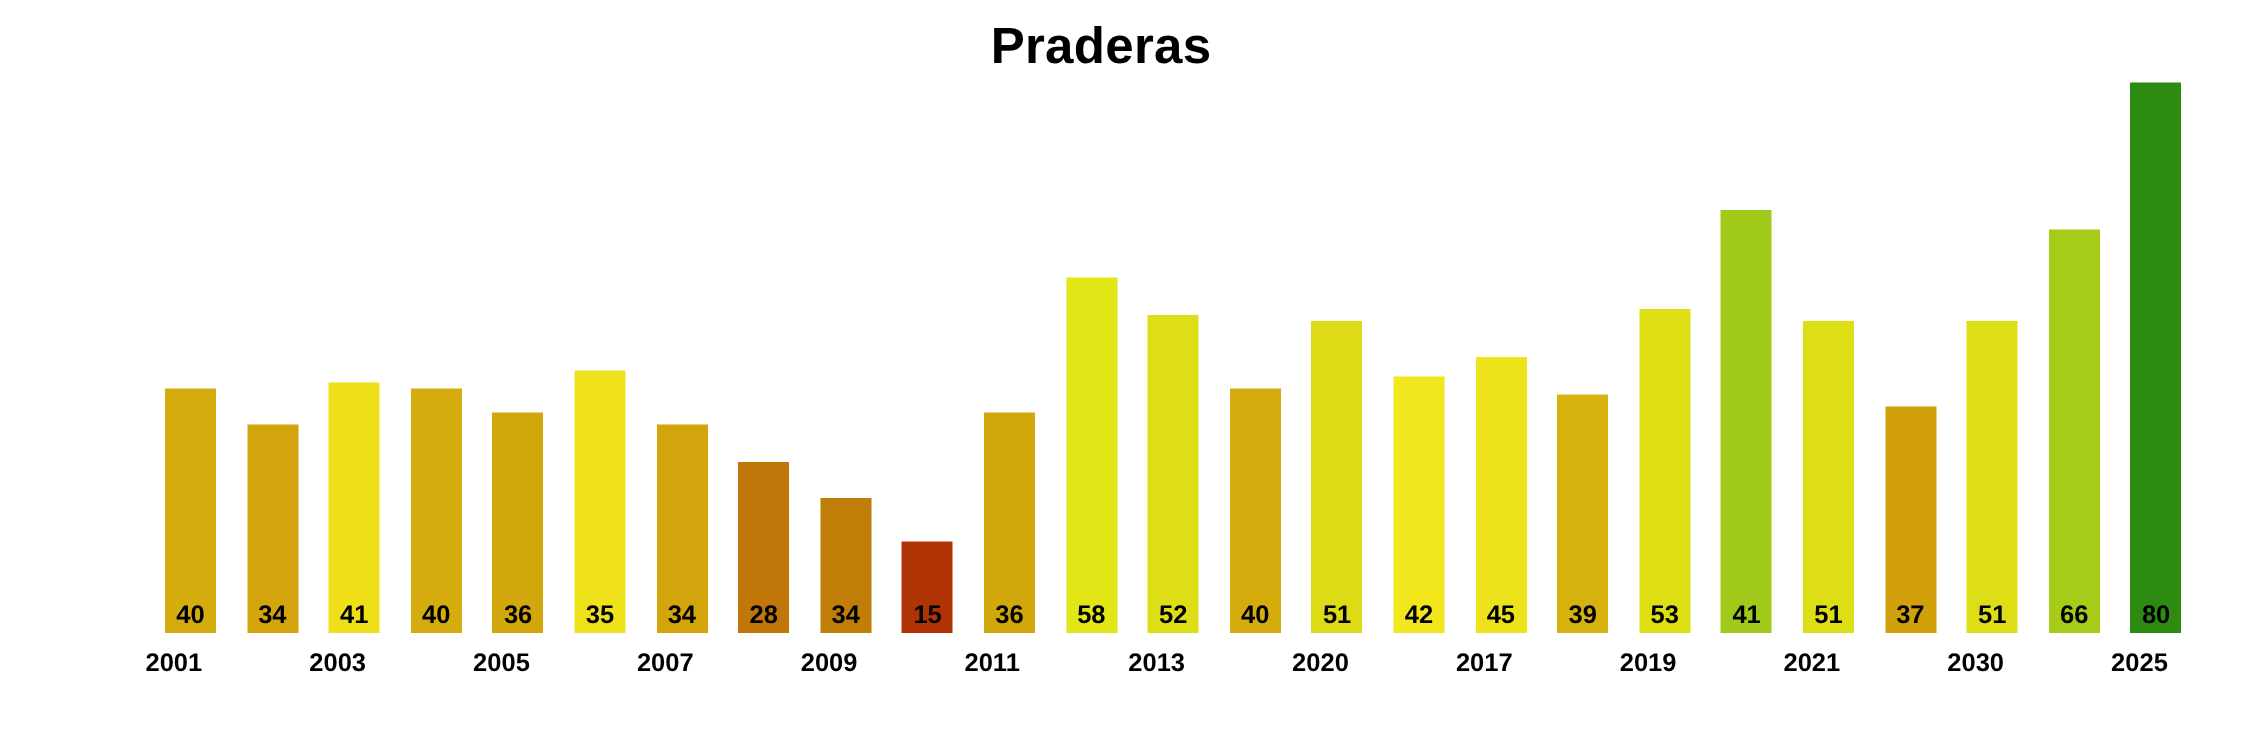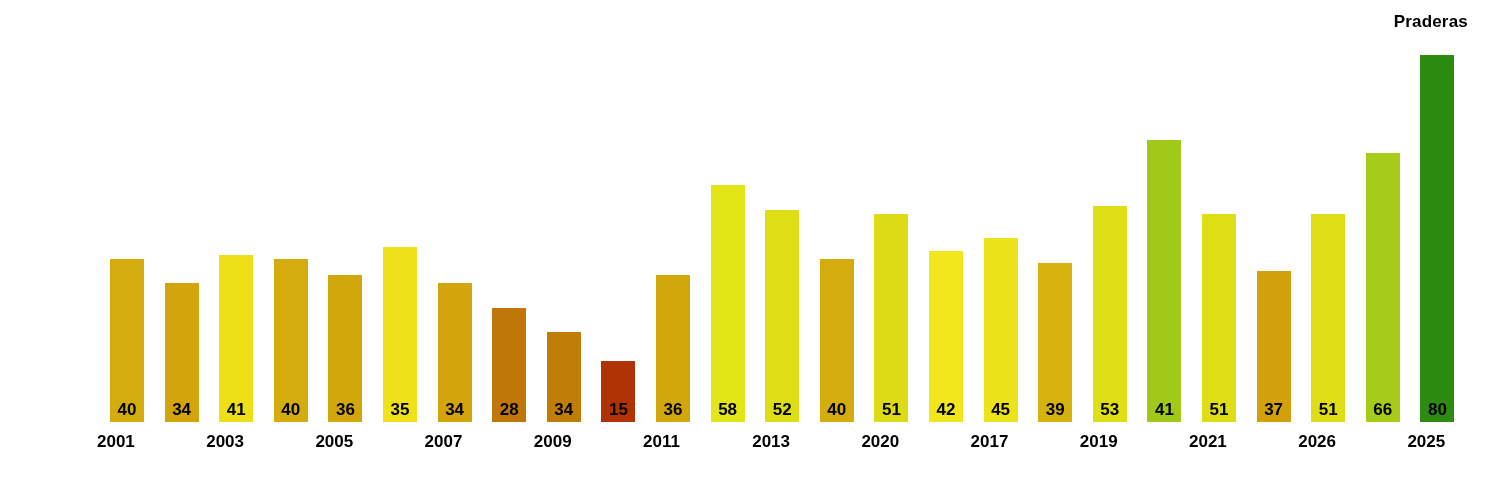--- a/index.html
+++ b/index.html
@@ -16,22 +16,22 @@
   #chart-root {
     position: relative;
     width: 1500px;
     height: 500px;
   }
   #chart-title {
     position: absolute;
     top: 12px;
     left: 0;
     width: 1468px;
-    text-align: right;
-    font-size: 17px;
+    text-align: center;
+    font-size: 34px;
     font-weight: bold;
     color: #000000;
     letter-spacing: 0.2px;
   }
   #plot-area {
     position: absolute;
     left: 0;
     top: 0;
     width: 1500px;
     height: 500px;
@@ -172,21 +172,21 @@
         <div class="bar-value">51</div>
         <div class="tick-label">2021</div>
       </div>
       <div class="bar-group" style="left: 1256.6px; width: 34px;">
         <div class="bar" style="height: 150.96px; background: rgb(209, 160, 11);"></div>
         <div class="bar-value">37</div>
       </div>
       <div class="bar-group" style="left: 1311.2px; width: 34px;">
         <div class="bar" style="height: 208.08px; background: rgb(221, 222, 21);"></div>
         <div class="bar-value">51</div>
-        <div class="tick-label">2026</div>
+        <div class="tick-label">2030</div>
       </div>
       <div class="bar-group" style="left: 1365.8px; width: 34px;">
         <div class="bar" style="height: 269.28px; background: rgb(166, 203, 25);"></div>
         <div class="bar-value">66</div>
       </div>
       <div class="bar-group" style="left: 1420.4px; width: 34px;">
         <div class="bar" style="height: 367.2px; background: rgb(46, 139, 18);"></div>
         <div class="bar-value">80</div>
         <div class="tick-label">2025</div>
       </div>

